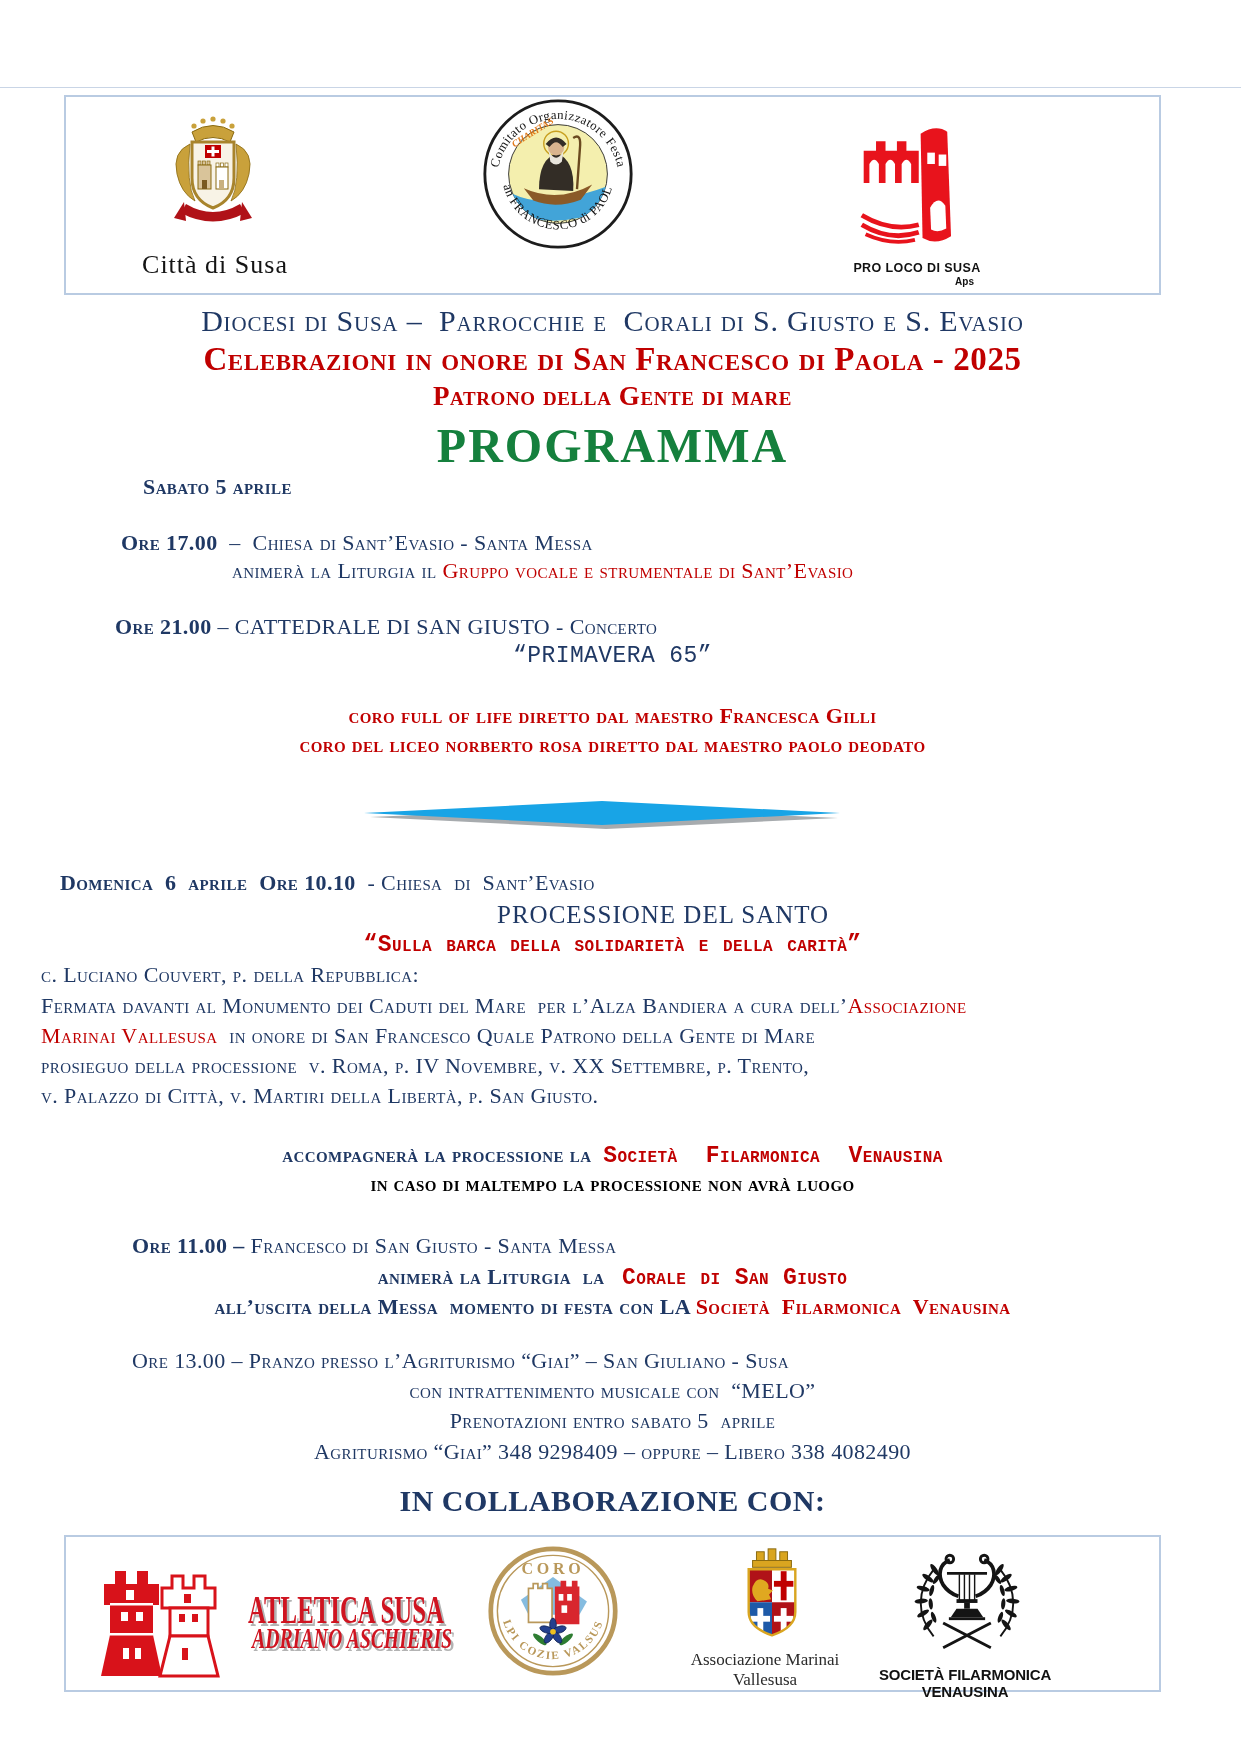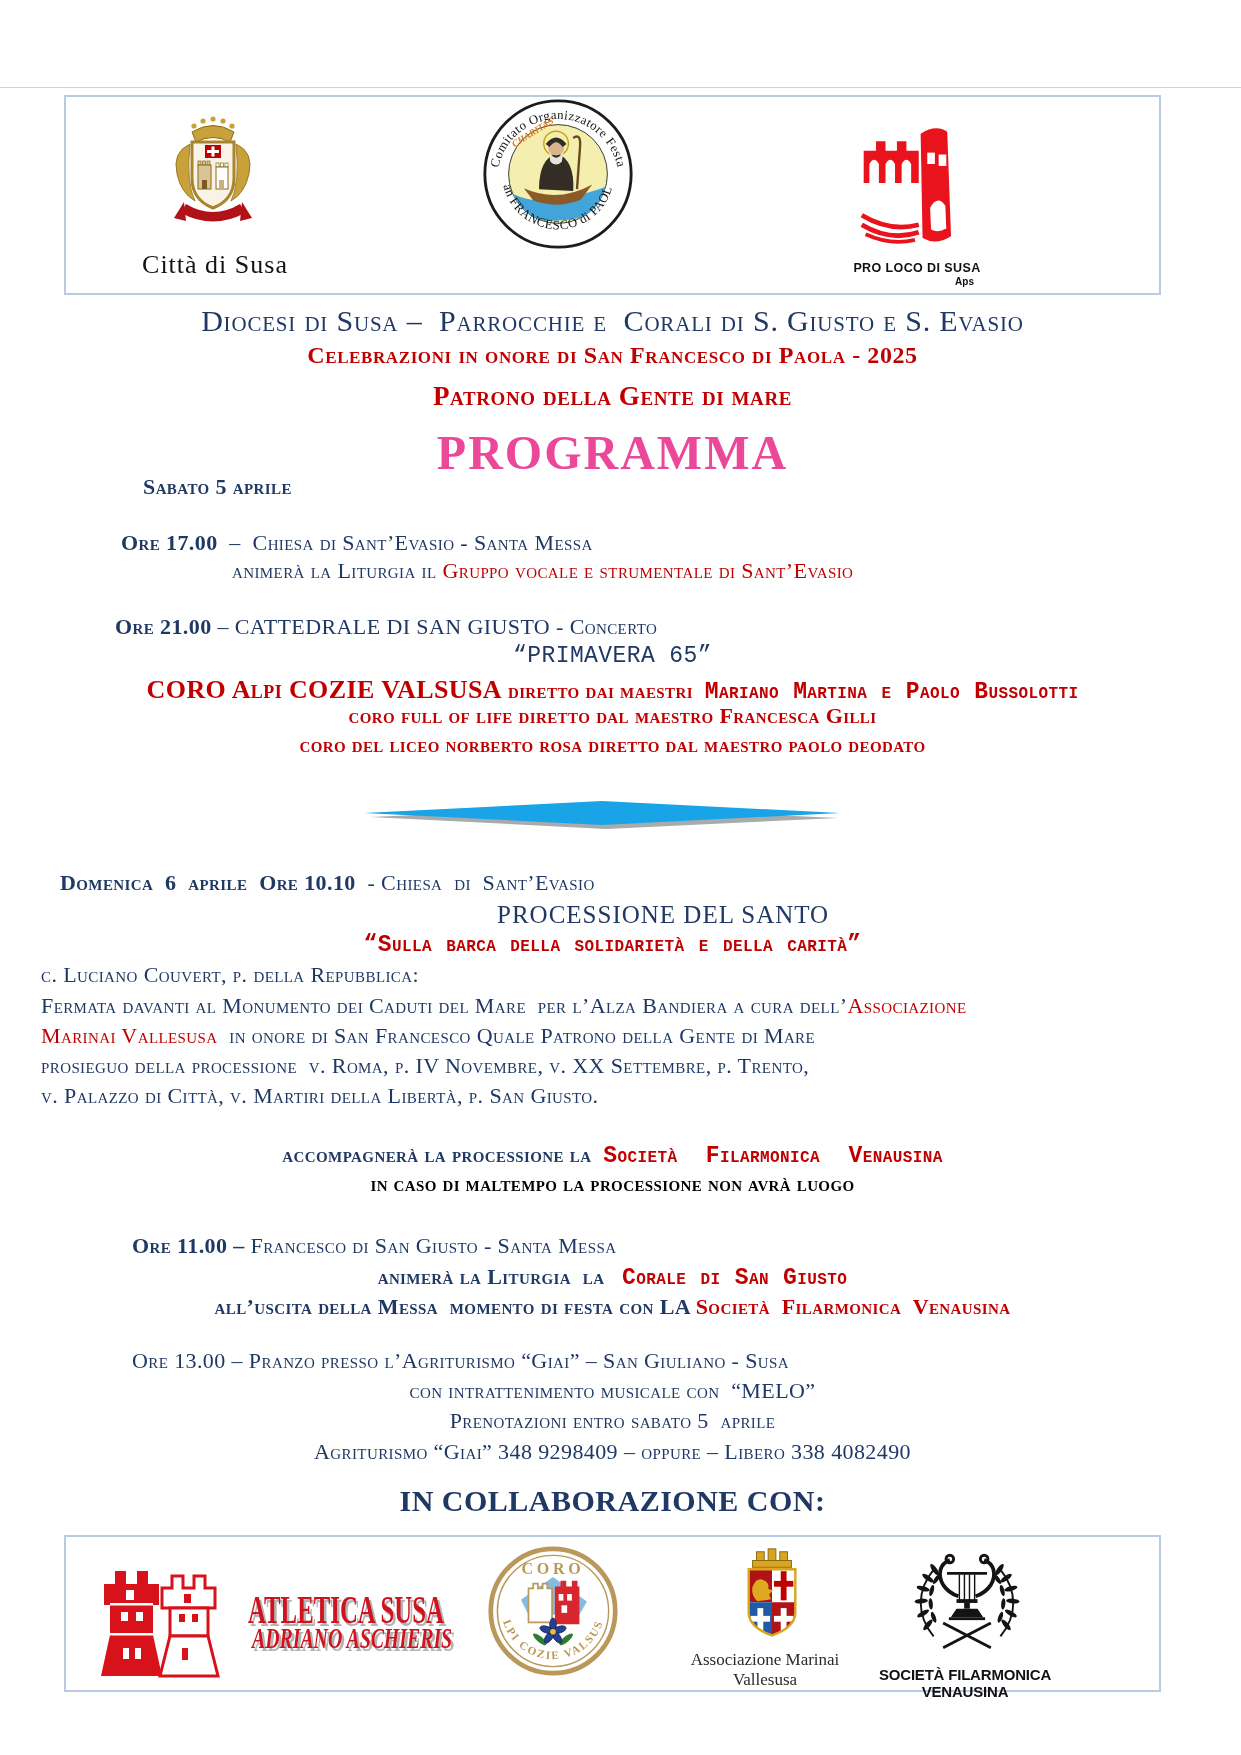--- a/index.html
+++ b/index.html
@@ -8,23 +8,23 @@
   .top-rule{position:absolute;left:0;top:87px;width:1241px;border-top:1px solid #c9d5e6;}
   .hbox{position:absolute;left:64px;top:95px;width:1093px;height:196px;border:2px solid #b9cbe2;background:#fff;}
   .fbox{position:absolute;left:64px;top:1535px;width:1093px;height:153px;border:2px solid #b9cbe2;background:#fff;}
   .line{position:absolute;white-space:pre;line-height:1;font-variant:small-caps;
         color:#1f3864;font-size:22px;letter-spacing:0.4px;}
   .c{left:40px;width:1145px;text-align:center;}
   .b{font-weight:bold;}
   .red{color:#c00000;}
   .blue{color:#000000;}
   .t1{font-size:30px;letter-spacing:0.8px;}
-  .t2{font-size:24px;letter-spacing:0.6px;}
+  .t2{font-size:33px;letter-spacing:0.6px;}
   .t3{font-size:27px;letter-spacing:0.6px;}
-  .prog{font-size:48px;font-variant:normal;letter-spacing:2px;color:#ec4899;font-weight:bold;margin-top:7px;}
+  .prog{font-size:48px;font-variant:normal;letter-spacing:2px;color:#15803d;font-weight:bold;}
   .lg{font-size:26px;}
   .md{font-size:23px;font-family:Liberation Mono, monospace;}
   .collab{font-size:30px;font-variant:normal;letter-spacing:0.5px;}
   .cap-susa{position:absolute;left:115px;top:250px;width:200px;text-align:center;
             font-size:26px;color:#141414;letter-spacing:1px;}
   .cap-proloco{position:absolute;left:852px;top:261px;width:130px;text-align:center;
                font-family:"Liberation Sans",sans-serif;font-size:12.5px;font-weight:bold;
                color:#111;letter-spacing:0.4px;}
   .cap-proloco-sub{position:absolute;left:852px;top:276px;width:122px;text-align:right;
                font-family:"Liberation Sans",sans-serif;font-size:10px;font-weight:bold;color:#111;}
@@ -132,21 +132,20 @@
   <div class="line b" style="top:476px;left:143px">Sabato 5 aprile</div>
 
   <div class="line" style="top:532px;left:121px"><span class="b">Ore 17.00</span><span>  –  Chiesa di Sant’Evasio - Santa Messa</span></div>
 
   <div class="line" style="top:560px;left:232px"><span>animerà la Liturgia il </span><span class="red">Gruppo vocale e strumentale di Sant’Evasio</span></div>
 
   <div class="line" style="top:616px;left:115px"><span class="b">Ore 21.00</span><span> – CATTEDRALE DI SAN GIUSTO - Concerto</span></div>
 
   <div class="line c md" style="top:645px">“PRIMAVERA 65”</div>
 
-  <div class="line c b red" style="top:677px"><span class="lg">CORO Alpi COZIE VALSUSA</span><span> diretto dai maestri  </span><span class="md">Mariano Martina e Paolo Bussolotti</span></div>
 
   <div class="line c b red" style="top:705px">coro full of life diretto dal maestro Francesca Gilli</div>
   <div class="line c b red" style="top:735px;font-size:21px">coro del liceo norberto rosa diretto dal maestro paolo deodato</div>
 
   <svg style="position:absolute;left:364px;top:800px;" width="476" height="32" viewBox="0 0 476 32">
     <polygon points="6,17 243,7 474,18 242,29" fill="#a7abae"></polygon>
     <polygon points="0,13 238,1 476,13 238,25" fill="#18a4e6"></polygon>
   </svg>
 
   <div class="line" style="top:872px;left:60px"><span class="b">Domenica  6  aprile  Ore 10.10</span><span>  - Chiesa  di  Sant’Evasio</span></div>

